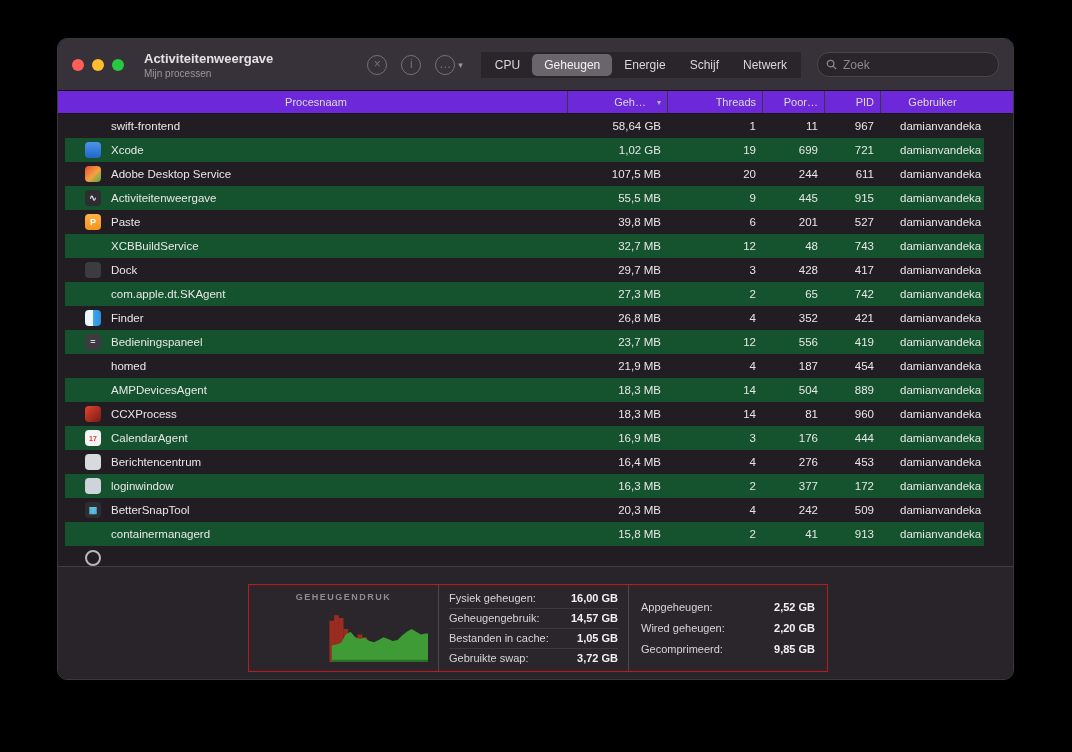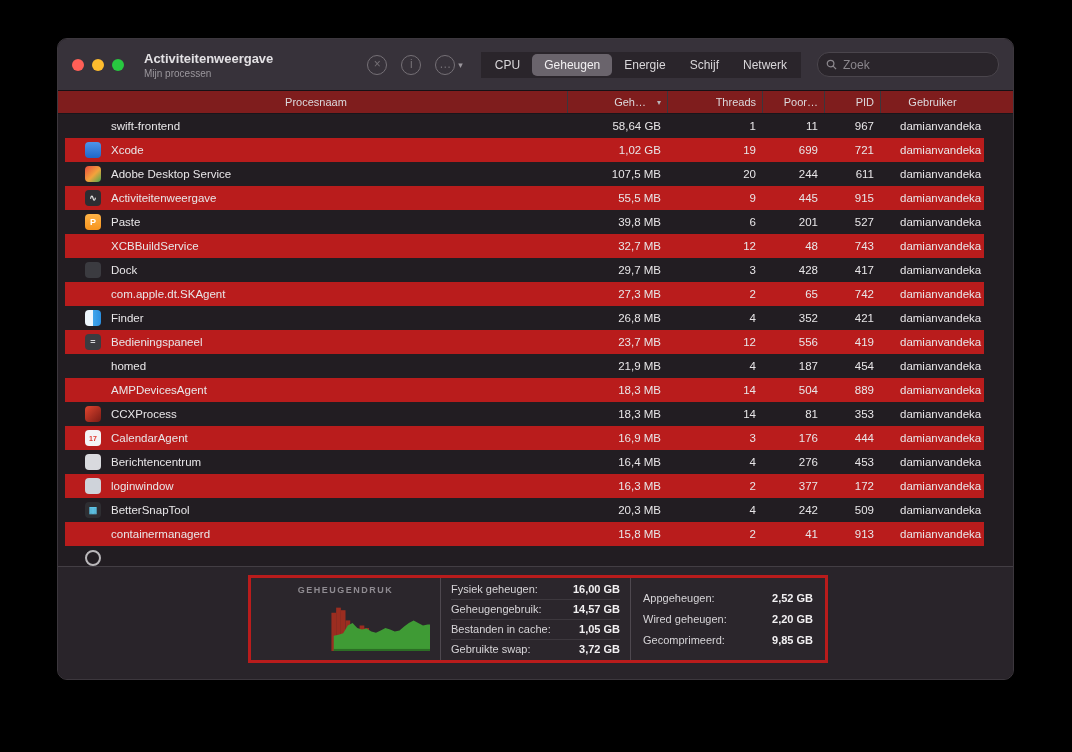--- a/index.html
+++ b/index.html
@@ -28,52 +28,52 @@
     padding:2px; margin-right:16px; }
   .seg { padding:4px 12px; font-size:12px; color:#d9d7da; border-radius:5px; white-space:nowrap; }
   .seg.selected { background:#6a646c; color:#f2f0f2; }
   .search { width:182px; height:25px; background:#2a252b; border:1px solid #4a454c;
     border-radius:12px; display:flex; align-items:center; padding:0 8px; gap:6px; }
   .search input { flex:1; background:transparent; border:none; outline:none;
     color:#e0dee0; font-size:12px; font-family:"Liberation Sans",sans-serif; min-width:0; }
   .search input::placeholder { color:#8a868c; }
 
   
-  .table-header { height:23px; background:#7f1d1d; border-bottom:1px solid #1a151a;
+  .table-header { height:23px; background:#6d28d9; border-bottom:1px solid #1a151a;
     display:flex; font-size:11px; color:#dcdadd;
     padding-left:7px; padding-right:29px; }
   .hc { border-left:1px solid #3b363c; height:100%; display:flex; align-items:center; }
   .hc.c-name { border-left:none; flex:1; justify-content:center; }
   .hc.c-mem { width:100px; justify-content:flex-end; gap:11px; padding-right:6px; }
   .hc.c-threads { width:95px; justify-content:flex-end; padding-right:6px; }
   .hc.c-ports { width:62px; justify-content:flex-end; padding-right:6px; }
   .hc.c-pid { width:56px; justify-content:flex-end; padding-right:6px; }
   .hc.c-user { width:104px; justify-content:center; }
   .sort-caret { font-size:8px; color:#b8b6ba; }
 
   .table-body { height:452px; overflow:hidden; background:#221d22;
     padding-left:7px; padding-right:29px; }
   .row { height:24px; display:flex; align-items:center; font-size:11.5px; color:#e8e6e8; }
-  .row.alt { background:#b91c1c; border-radius:0; }
+  .row.alt { background:#14532d; border-radius:0; }
   .cell { white-space:nowrap; overflow:hidden; }
   .cell.name { flex:1; display:flex; align-items:center; padding-left:20px; gap:10px; min-width:0; }
   .cell.num { text-align:right; padding-right:6px; }
   .cell.mem { width:100px; } .cell.threads { width:95px; }
   .cell.ports { width:62px; } .cell.pid { width:56px; }
   .cell.user { width:104px; padding-left:20px; text-overflow:clip; }
   .icon { width:16px; height:16px; border-radius:4px; flex:none;
     display:flex; align-items:center; justify-content:center;
     font-size:9px; font-weight:bold; line-height:1; }
   .icon.hidden { visibility:hidden; }
   .icon.ring { border:2px solid #b9b7ba; border-radius:50%; background:transparent !important; }
 
   
   .footer { height:113px; background:#29242a; border-top:1px solid #433e44; position:relative; }
-  .footer-box { position:absolute; left:190px; top:8px; width:580px; height:88px;
-    border:3px solid #b91c1c; background:#2b262c; display:flex; }
+  .footer-box { position:absolute; left:190px; top:17px; width:580px; height:88px;
+    border:1px solid #b91c1c; background:#2b262c; display:flex; }
   .chart-sec { width:190px; border-right:1px solid #4e484f; padding:7px 10px 9px;
     display:flex; flex-direction:column; }
   .chart-title { font-size:9px; font-weight:bold; letter-spacing:1.5px;
     color:#8f8b91; text-align:center; }
   .chart-sec svg { flex:1; margin-top:5px; width:100%; }
   .stats-mid { width:190px; border-right:1px solid #4e484f; display:flex;
     flex-direction:column; justify-content:center; padding:0 10px; font-size:11px; }
   .stats-right { flex:1; display:flex; flex-direction:column; justify-content:center;
     padding:0 12px; font-size:11px;text-align:right; }
   .stat-row { display:flex; justify-content:space-between; align-items:baseline; padding:3.5px 0; }
@@ -268,21 +268,21 @@
         <span class="cell user">damianvandeka</span>
       </div>
       <div class="row">
         <span class="cell name">
           <span class="icon" style="background: linear-gradient(135deg, rgb(225, 69, 47), rgb(122, 26, 20));"></span>
           <span class="pname">CCXProcess</span>
         </span>
         <span class="cell num mem">18,3 MB</span>
         <span class="cell num threads">14</span>
         <span class="cell num ports">81</span>
-        <span class="cell num pid">353</span>
+        <span class="cell num pid">960</span>
         <span class="cell user">damianvandeka</span>
       </div>
       <div class="row alt">
         <span class="cell name">
           <span class="icon" style="background: rgb(244, 244, 246); color: rgb(224, 56, 46); font-size: 7px;">17</span>
           <span class="pname">CalendarAgent</span>
         </span>
         <span class="cell num mem">16,9 MB</span>
         <span class="cell num threads">3</span>
         <span class="cell num ports">176</span>

